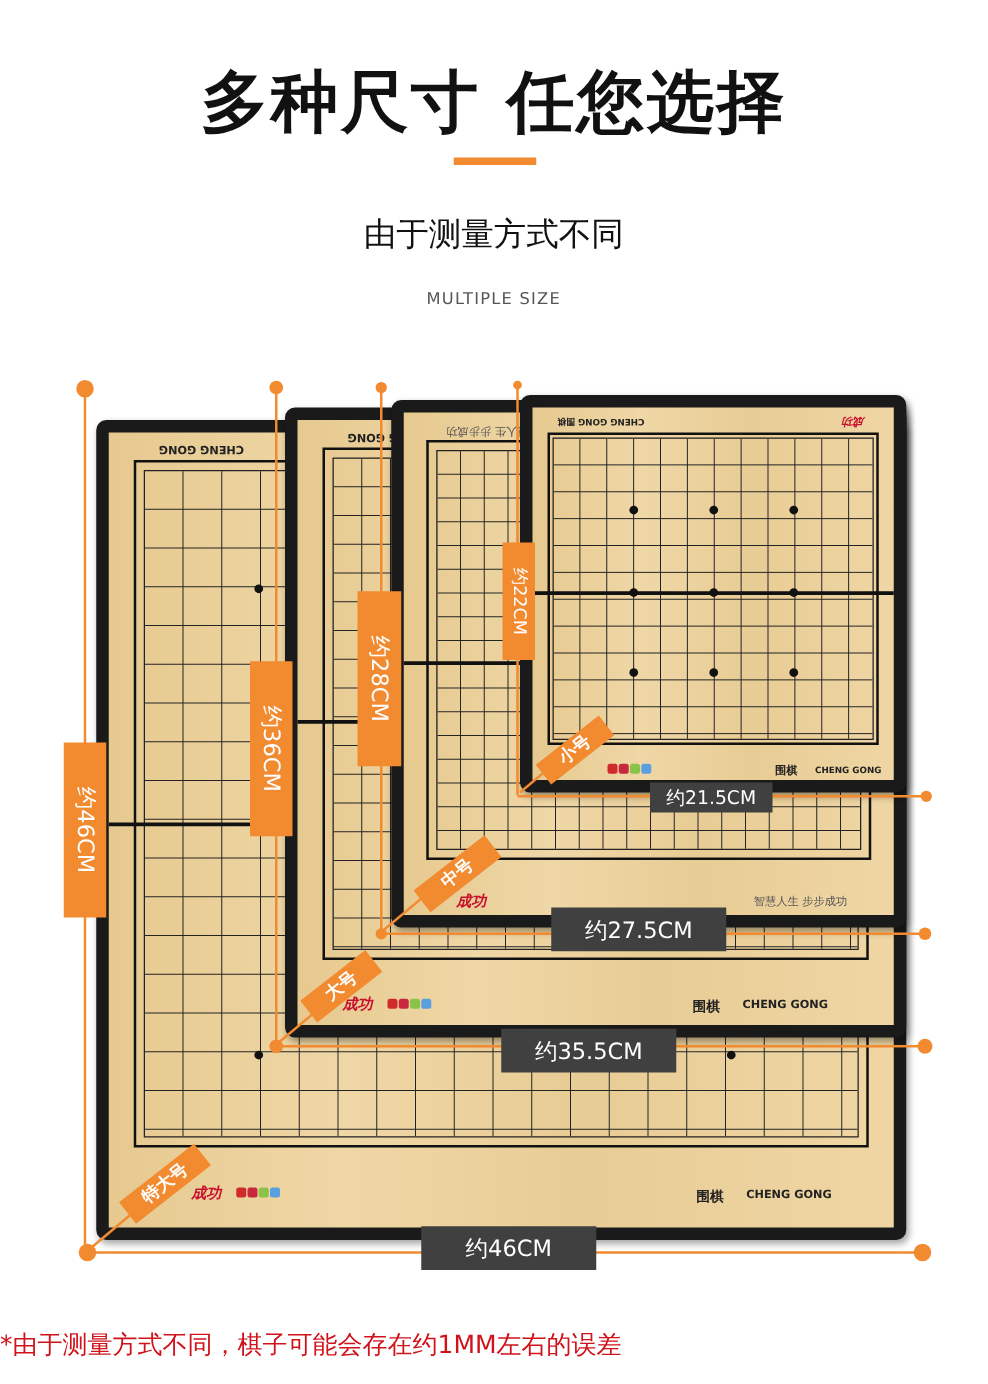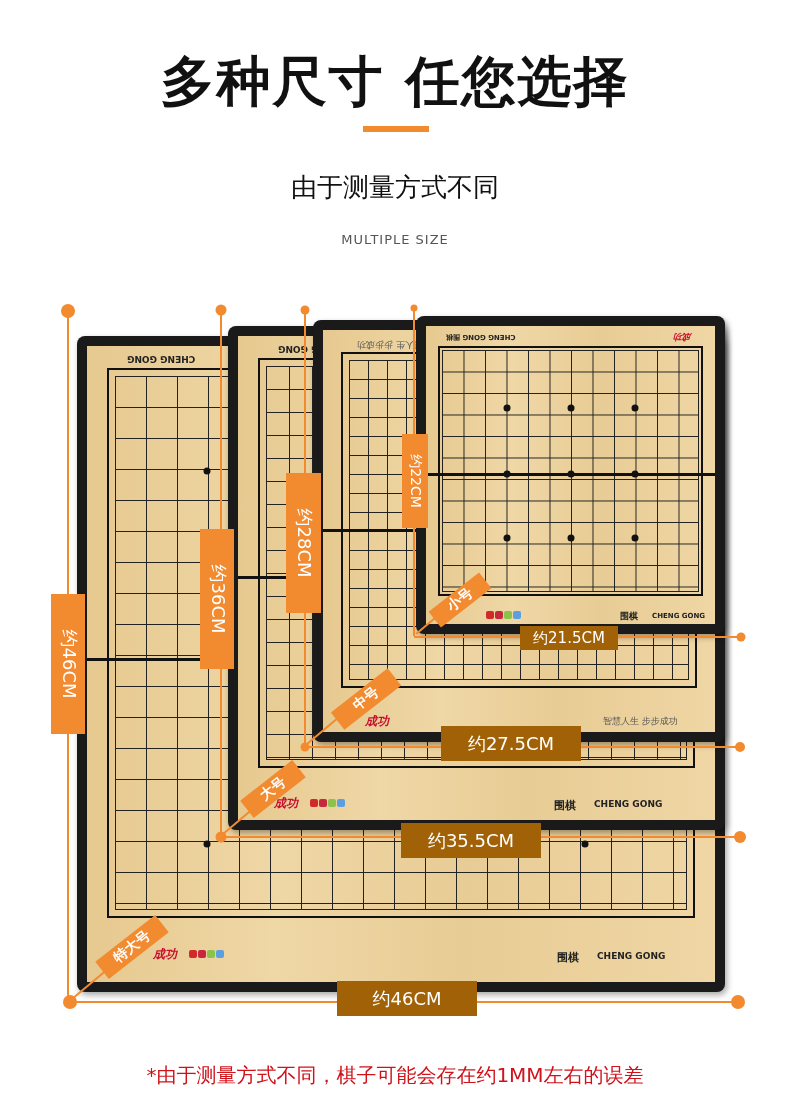--- a/index.html
+++ b/index.html
@@ -21,24 +21,24 @@
   .tiles { position: absolute; display: flex; gap: 1px; }
   .tiles span { width: 8px; height: 8px; border-radius: 2px; display: inline-block; }
   .star { position: absolute; width: 7px; height: 7px; border-radius: 50%; background: #111; transform: translate(-50%, -50%); }
   .slogan { position: absolute; font-size: 9px; color: #555; white-space: nowrap; }
 
   .guide-v { position: absolute; width: 2px; background: #f28a30; }
   .guide-h { position: absolute; height: 2px; background: #f28a30; }
   .dot { position: absolute; border-radius: 50%; background: #f28a30; transform: translate(-50%, -50%); }
   .label-v { position: absolute; background: #f28a30; color: #fff; font-size: 18px; display: flex; align-items: center; justify-content: center; }
   .label-v span { transform: rotate(90deg); white-space: nowrap; display: inline-block; }
-  .label-h { position: absolute; background: #a16207; color: #fff; font-size: 18px; display: flex; align-items: center; justify-content: center; white-space: nowrap; }
+  .label-h { position: absolute; background: #404040; color: #fff; font-size: 18px; display: flex; align-items: center; justify-content: center; white-space: nowrap; }
   .tag { position: absolute; background: #f28a30; color: #fff; font-size: 14px; font-weight: bold; display: flex; align-items: center; justify-content: center; transform: rotate(-38deg); transform-origin: center; white-space: nowrap; }
   .diag { position: absolute; height: 2px; background: #f28a30; transform-origin: left center; }
-  .note { position: absolute; top: 1062px; left: 0; width: 790px; text-align: center; font-size: 20px; color: #d0121b; }
+  .note { position: absolute; top: 1062px; left: 0; width: 790px; text-align: left; font-size: 20px; color: #d0121b; }
 </style>
 </head>
 <body>
 
 <div class="title">多种尺寸 任您选择</div>
 <div class="accent-bar"></div>
 <div class="subtitle">由于测量方式不同</div>
 <div class="en-sub">MULTIPLE SIZE</div>
 
 <div class="board" style="left:77px; top:336px; width:648px; height:656px;">

